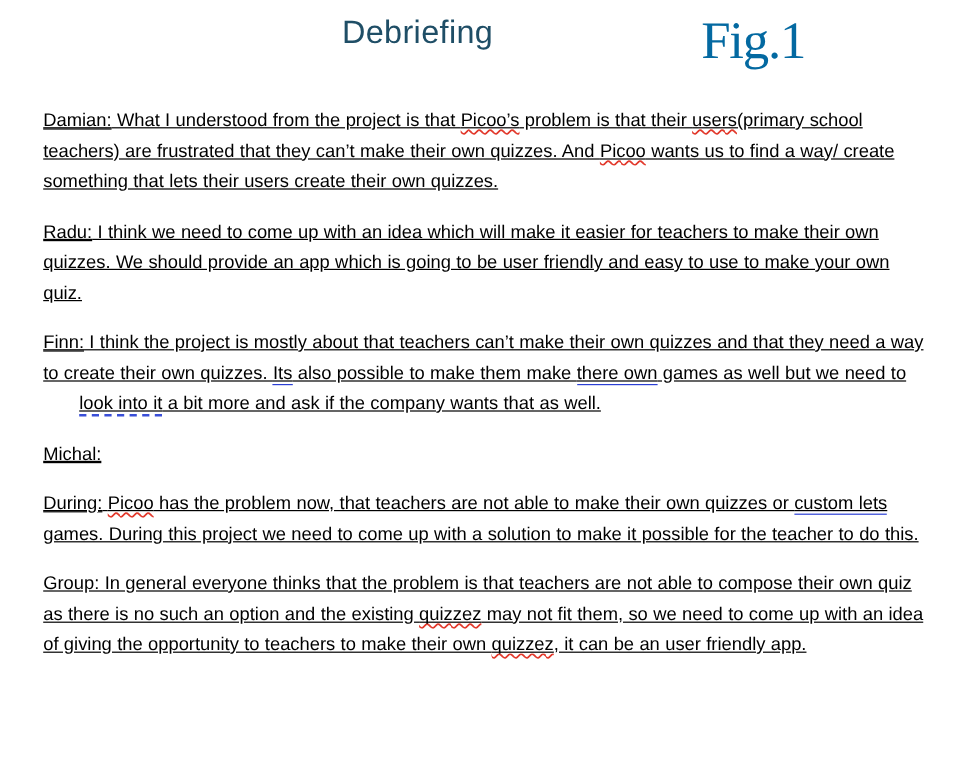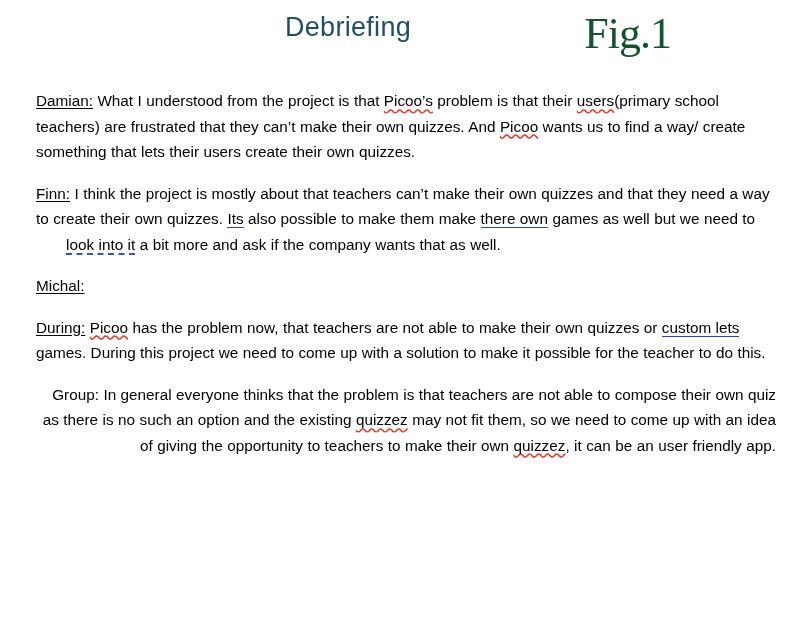--- a/index.html
+++ b/index.html
@@ -30,39 +30,39 @@
     padding-top: 13px;
     line-height: 1.1;
   }
   .fig-label {
     position: absolute;
     top: 8px;
     right: 25px;
     font-family: "Liberation Serif", serif;
     font-size: 44px;
     font-weight: 400;
-    color: #14532d;
+    color: #0369a1;
     letter-spacing: -1px;
   }
   .body-text {
     position: absolute;
     top: 88px;
     left: 36px;
     width: 740px;
   }
   .para {
     font-size: 15.3px;
     line-height: 25.5px;
     margin: 0 0 16px 0;
     text-align: left;
     word-spacing: 0.2px;
+    text-decoration: underline;
   }
   .para:last-child {
     margin-bottom: 16px;
-    text-align: right;
   }
   .speaker {
     text-decoration: underline;
     text-underline-offset: 2px;
   }
   
   .sp {
     text-decoration: underline wavy #e23b2e;
     text-decoration-skip-ink: none;
     text-underline-offset: 2px;
@@ -86,19 +86,20 @@
 <body>
 
 <div class="page">
 
   <div class="doc-title">Debriefing</div>
 
   <div class="fig-label">Fig.1</div>
 
   <div class="body-text">
     <p class="para"><span class="speaker">Damian:</span> What I understood from the project is that <span class="sp">Picoo’s</span> problem is that their <span class="sp">users</span>(primary school teachers) are frustrated that they can’t make their own quizzes. And <span class="sp">Picoo</span> wants us to find a way/ create something that lets their users create their own quizzes.</p>
+    <p class="para"><span class="speaker">Radu:</span> I think we need to come up with an idea which will make it easier for teachers to make their own quizzes. We should provide an app which is going to be user friendly and easy to use to make your own quiz.</p>
     <p class="para"><span class="speaker">Finn:</span> I think the project is mostly about that teachers can’t make their own quizzes and that they need a way to create their own quizzes. <span class="gr">Its</span> also possible to make them make <span class="gr-solid">there own</span> games as well but we need to <span class="gr-dash">look into it</span> a bit more and ask if the company wants that as well.</p>
     <p class="para"><span class="speaker">Michal:</span></p>
     <p class="para"><span class="speaker">During:</span> <span class="sp">Picoo</span> has the problem now, that teachers are not able to make their own quizzes or <span class="gr-solid">custom lets</span> games. During this project we need to come up with a solution to make it possible for the teacher to do this.</p>
     <p class="para">Group: In general everyone thinks that the problem is that teachers are not able to compose their own quiz as there is no such an option and the existing <span class="sp">quizzez</span> may not fit them, so we need to come up with an idea of giving the opportunity to teachers to make their own <span class="sp">quizzez</span>, it can be an user friendly app.</p>
   </div>
 
 </div>
 
 </body></html>

